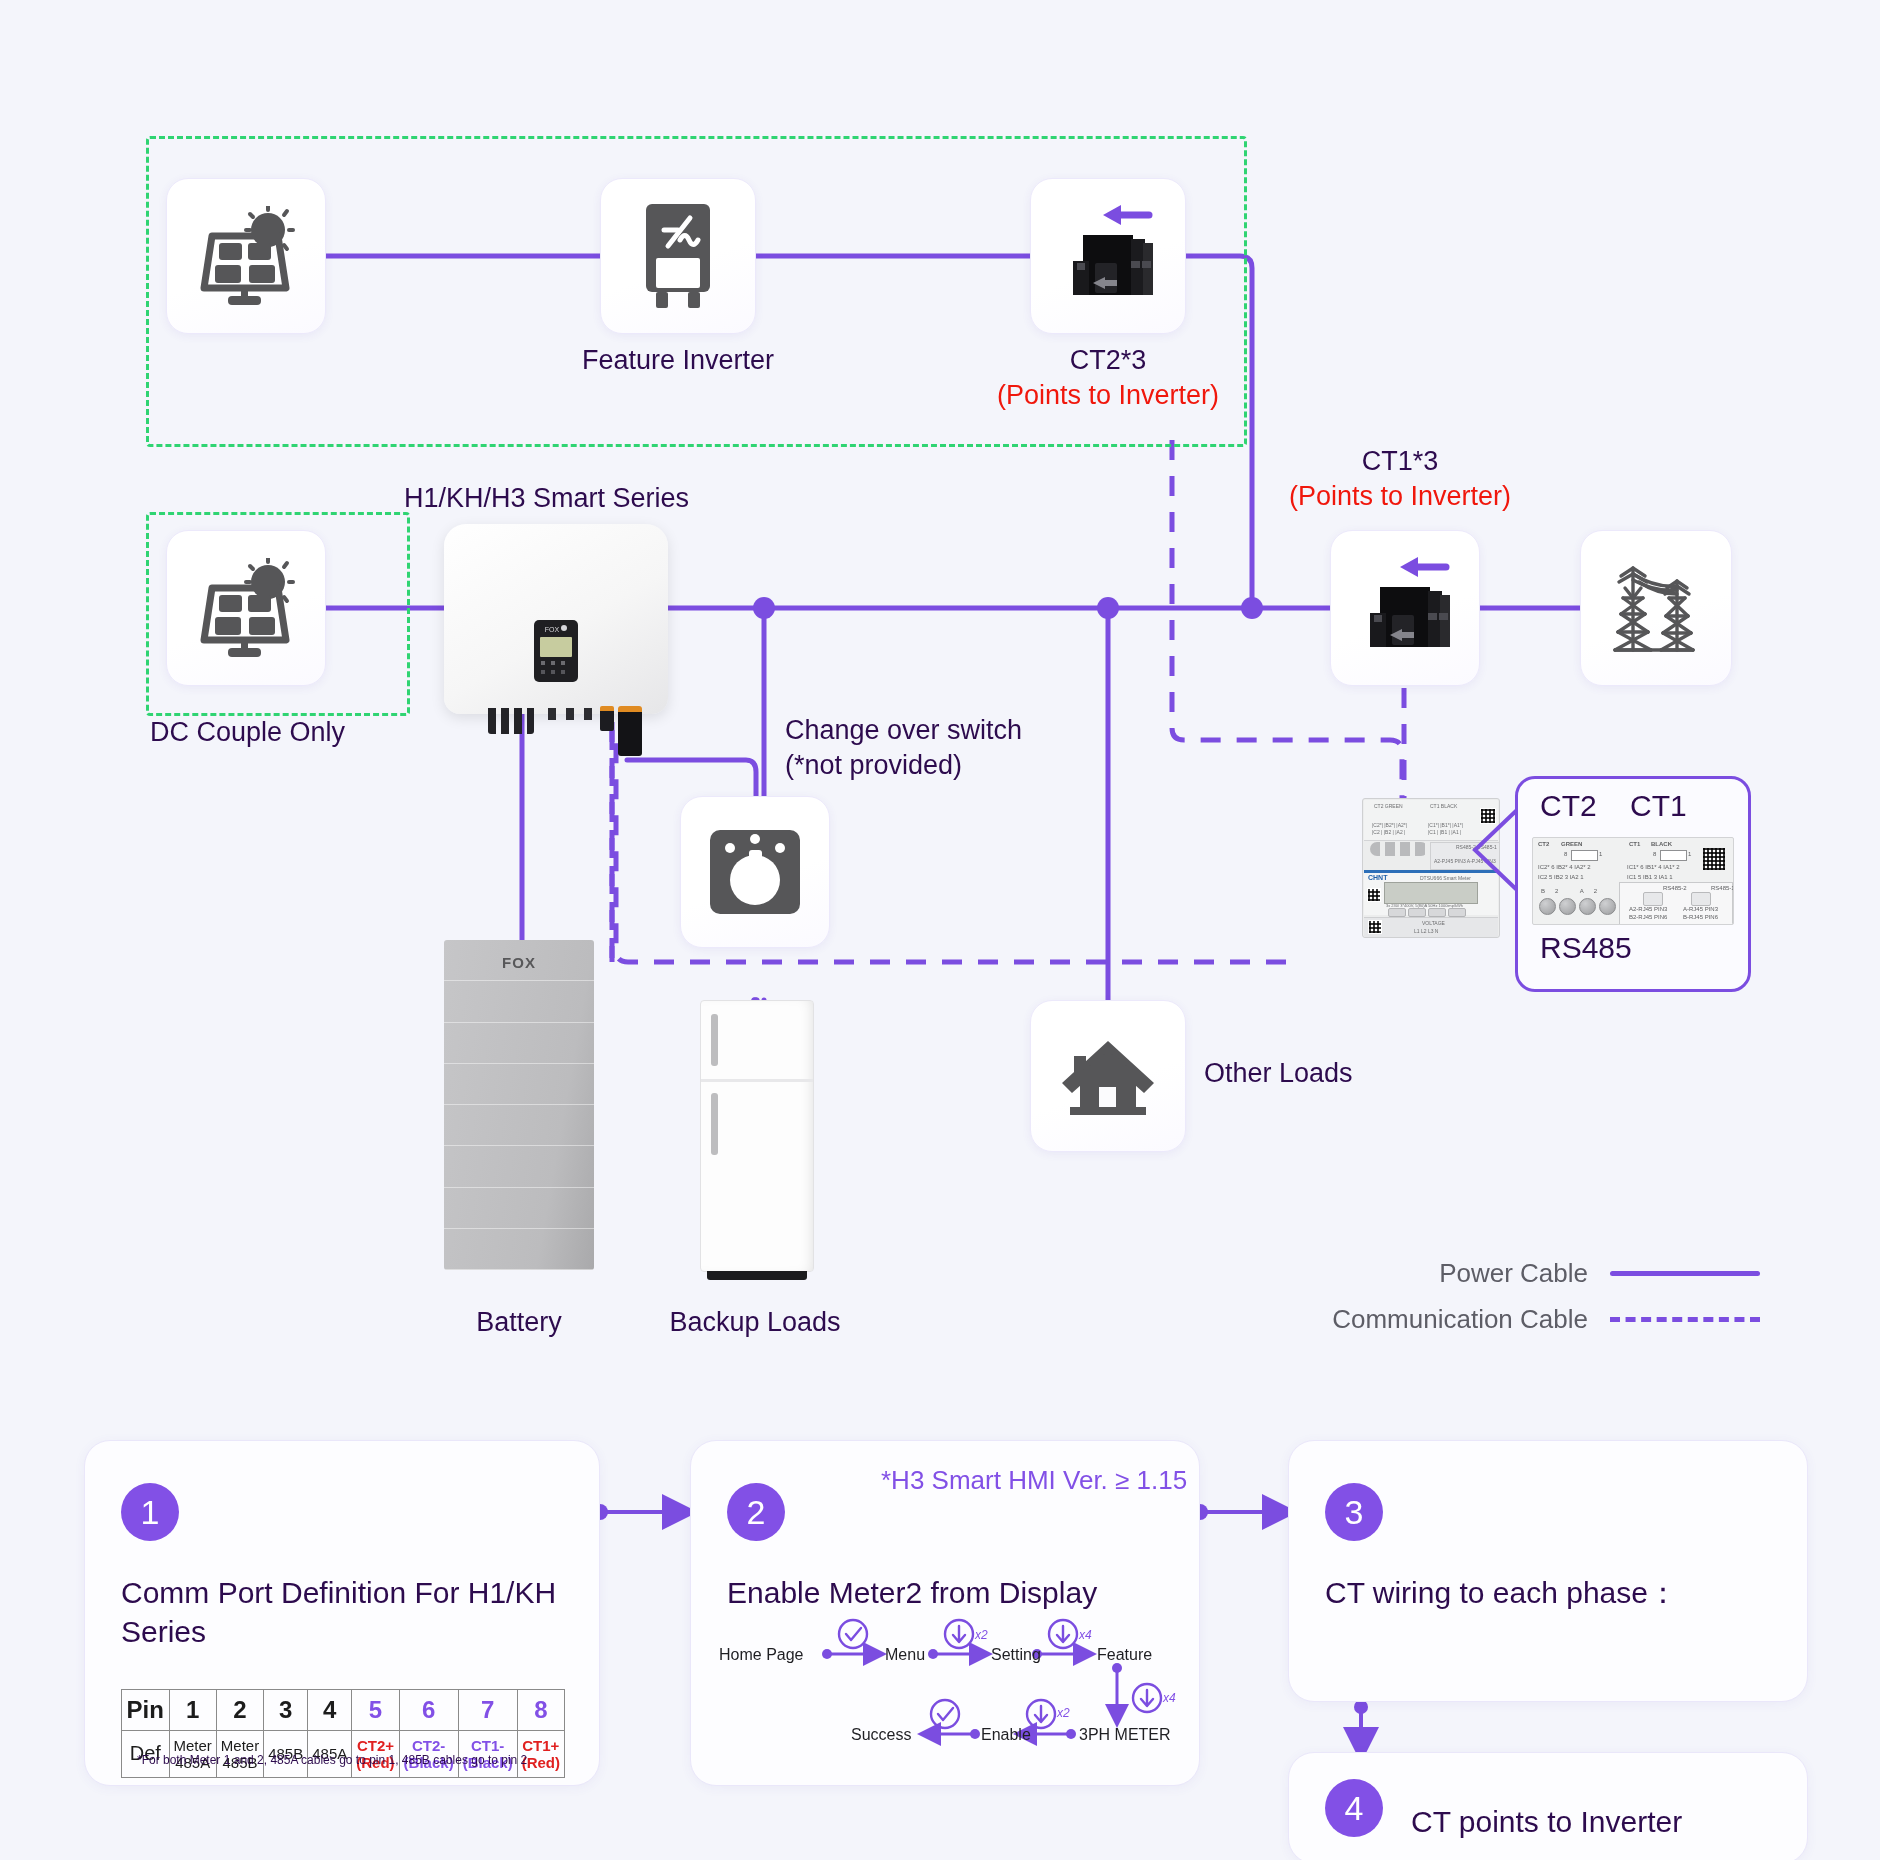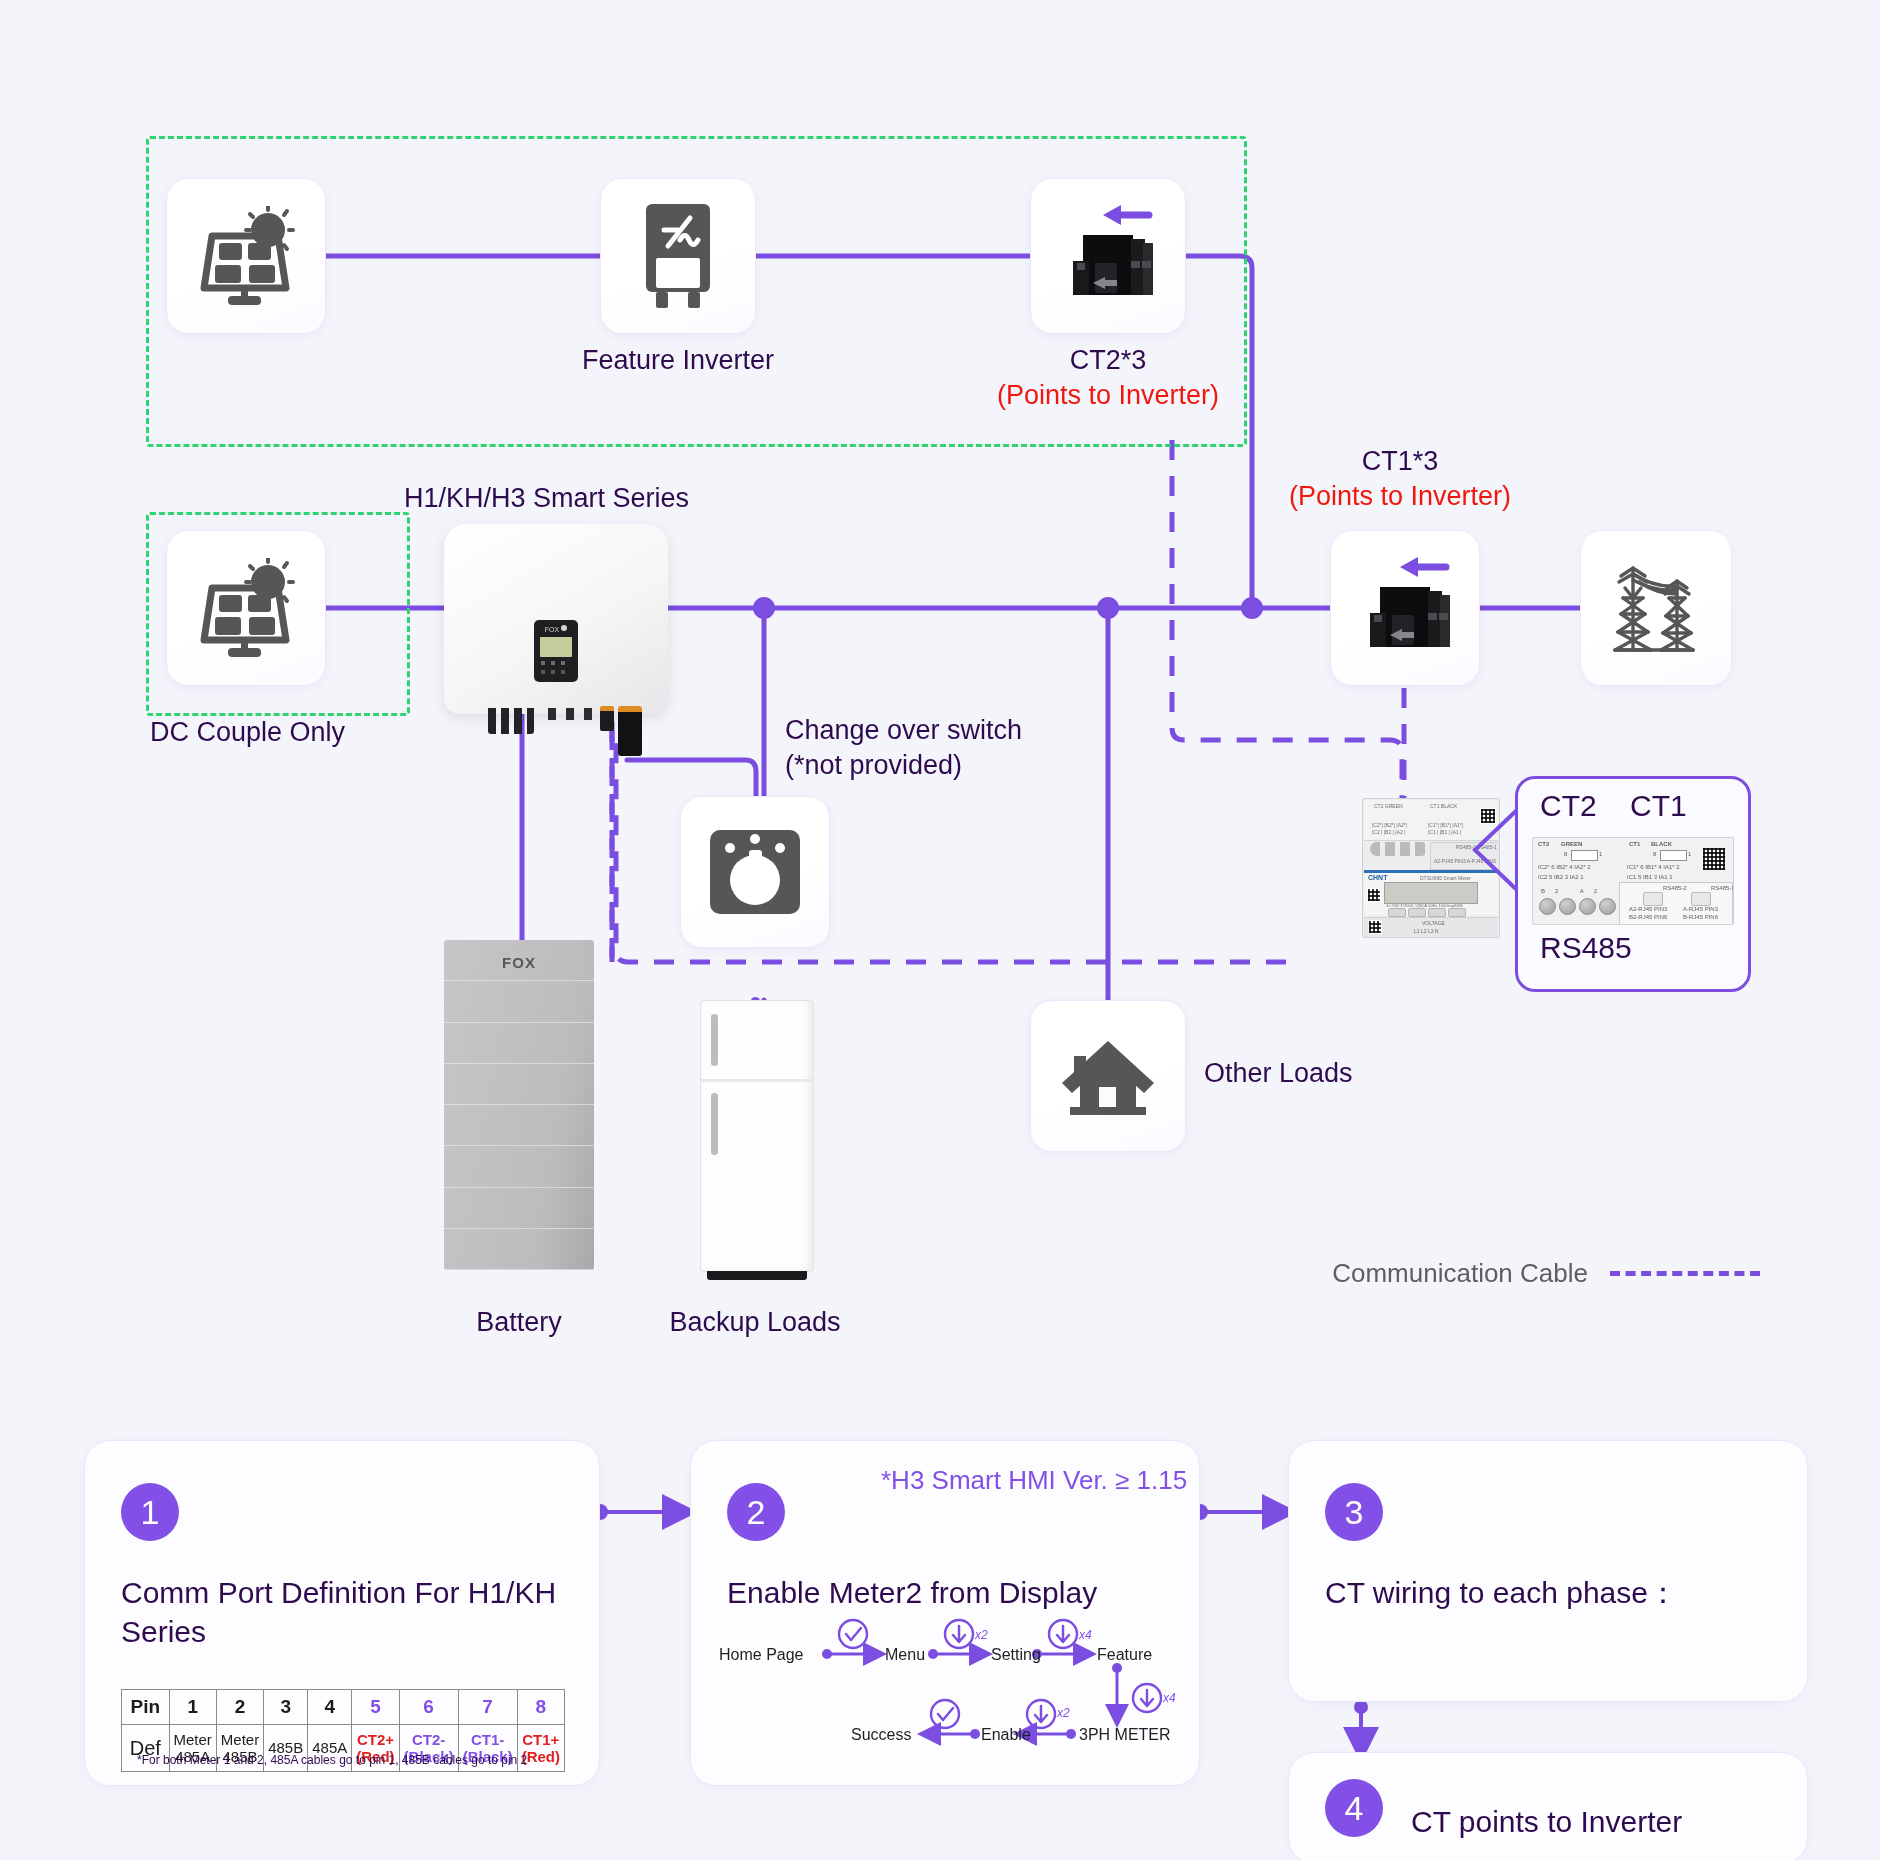--- a/index.html
+++ b/index.html
@@ -124,21 +124,21 @@
   .hmi-note{position:absolute;font-size:26px;color:#8250e6;}
 
   
   table.pins{
     position:absolute;border-collapse:collapse;font-size:15px;color:#1c1c1c;
   }
   table.pins th, table.pins td{
     border:1px solid #8a8a8a;text-align:center;vertical-align:middle;
     padding:6px 4px;line-height:1.15;
   }
-  table.pins th{font-weight:bold;font-size:19px;}
+  table.pins th{font-weight:bold;font-size:24px;}
   table.pins th.hi{color:#8250e6;}
   table.pins td.red{color:#e02020;font-weight:bold;}
   table.pins td.blk{color:#8250e6;font-weight:bold;}
   table.pins td.def{font-size:20px;}
 
   
   .flow{position:absolute;}
   .flow .n{position:absolute;font-size:16px;color:#1f1f23;white-space:nowrap;}
   .flow .x{position:absolute;font-size:12px;color:#8250e6;font-style:italic;}
   .flow svg{position:absolute;left:0;top:0;overflow:visible;}
@@ -524,20 +524,24 @@
       <div class="tt" style="left:96px;top:68px;">A2-RJ45 PIN3</div>
       <div class="tt" style="left:96px;top:76px;">B2-RJ45 PIN6</div>
       <div class="tt" style="left:150px;top:68px;">A-RJ45 PIN3</div>
       <div class="tt" style="left:150px;top:76px;">B-RJ45 PIN6</div>
     </div>
 
     <div class="rs-lbl" style="left:22px;top:152px;">RS485</div>
   </div>
 
   <div class="legend" style="left:1290px;top:1250px;width:470px;">
+    <div class="row">
+      <span class="txt">Power Cable</span>
+      <span class="solid"></span>
+    </div>
     <div class="row">
       <span class="txt">Communication Cable</span>
       <span class="dashed"></span>
     </div>
   </div>
 
   <div class="card" style="left:84px;top:1440px;width:516px;height:346px;">
     <div class="badge" style="left:36px;top:42px;">1</div>
     <div class="card-title" style="left:36px;top:132px;width:450px;">Comm Port Definition For H1/KH Series</div>
     <table class="pins" style="left:36px;top:248px;width:444px;">

